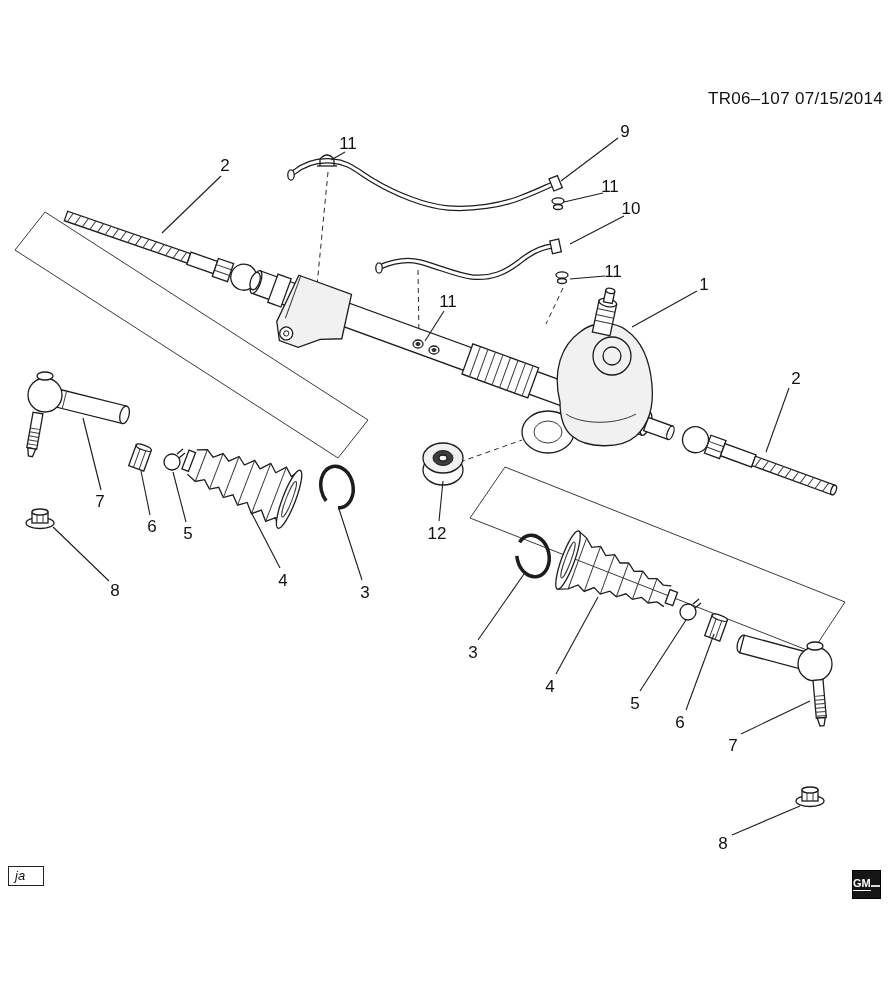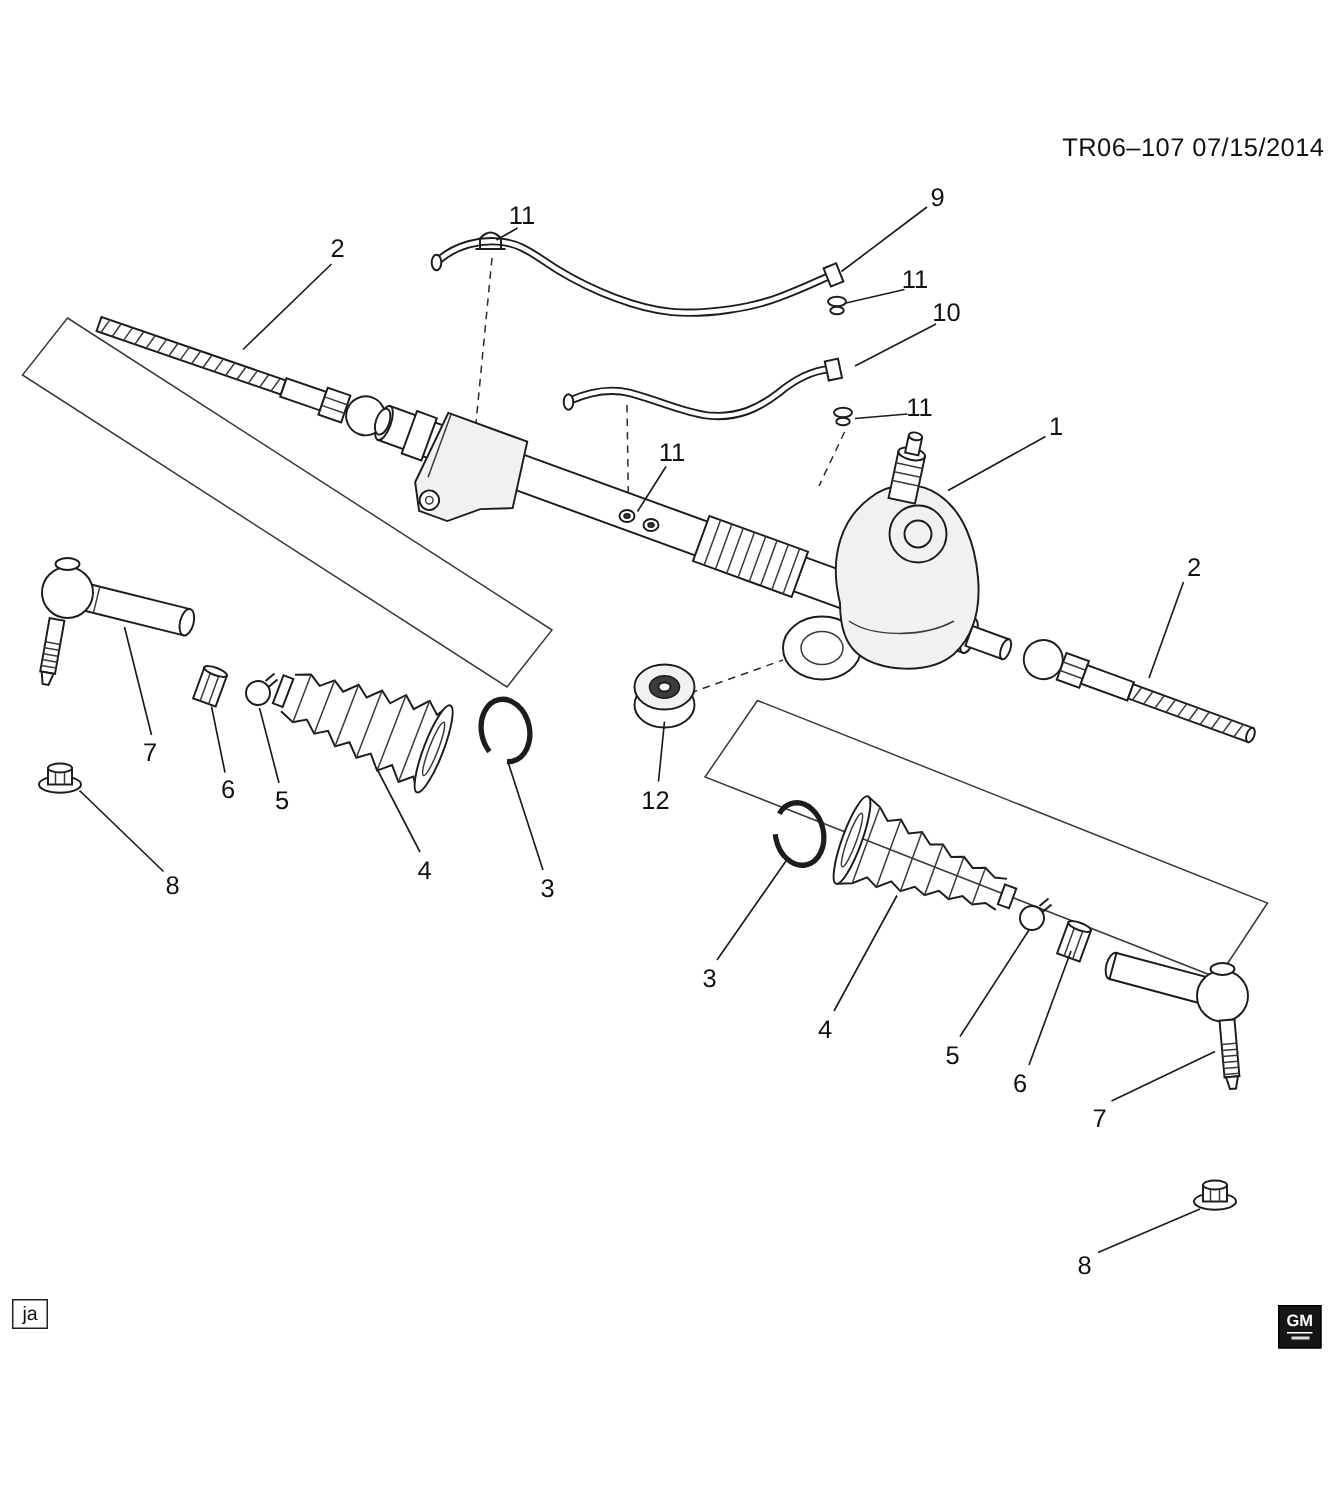--- a/index.html
+++ b/index.html
@@ -11,24 +11,24 @@
   .ln{stroke:#1c1c1c;stroke-width:1.3;fill:none;}
   .thin{stroke:#3a3a3a;stroke-width:1;fill:none;}
   .leader{stroke:#1c1c1c;stroke-width:1.1;fill:none;}
   .dash{stroke:#2a2a2a;stroke-width:1;fill:none;stroke-dasharray:5 4;}
   .fw{fill:#ffffff;stroke:#1c1c1c;stroke-width:1.3;}
   .fg{fill:#f1f1f1;stroke:#1c1c1c;stroke-width:1.3;}
   .fd{fill:#3c3c3c;stroke:#1c1c1c;stroke-width:1;}
   .pipe-outer{stroke:#1c1c1c;stroke-width:5.5;fill:none;stroke-linecap:round;}
   .pipe-inner{stroke:#ffffff;stroke-width:3;fill:none;stroke-linecap:round;}
   .ring{fill:none;stroke:#1c1c1c;stroke-width:3.5;}
-  .lang-box{position:absolute;left:8px;top:866px;border:1.5px solid #222;padding:1px 6px 2px 6px;
-    font-size:13px;color:#111;background:#fff;line-height:15px;}
+  .lang-box{position:absolute;left:8px;top:866px;border:1.5px solid #222;padding:1px 18px 2px 6px;
+    font-size:13px;color:#111;background:#fff;line-height:15px;font-style:italic;}
   .gm-box{position:absolute;left:852px;top:870px;width:27px;height:27px;background:#161616;
-    border:1px solid #000;display:flex;flex-direction:column;align-items:center;justify-content:center;}
+    border:1px solid #000;display:flex;flex-direction:row;align-items:center;justify-content:center;}
   .gm-text{color:#fff;font-size:11px;font-weight:bold;line-height:11px;border-bottom:1.5px solid #fff;padding-bottom:1px;}
   .gm-bar{width:12px;height:2px;background:#fff;margin-top:2px;opacity:.85;}
 </style>
 </head>
 <body>
 
 <div class="page">
 <svg width="889" height="1000" viewBox="0 0 889 1000">
 
   <text class="title-text" x="883" y="104">TR06–107 07/15/2014</text>

